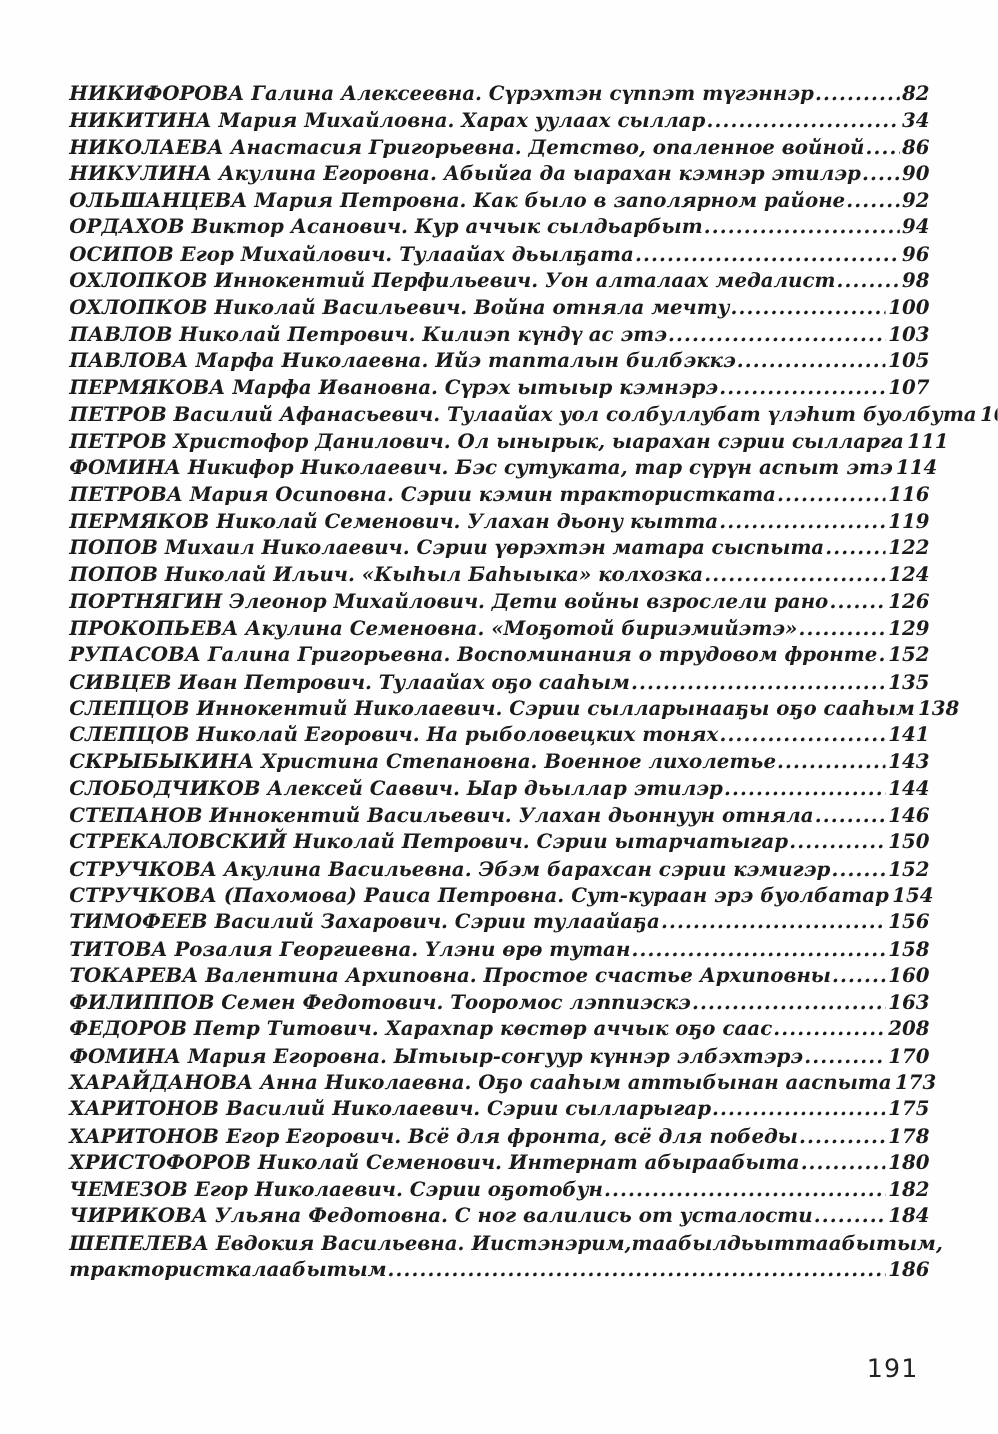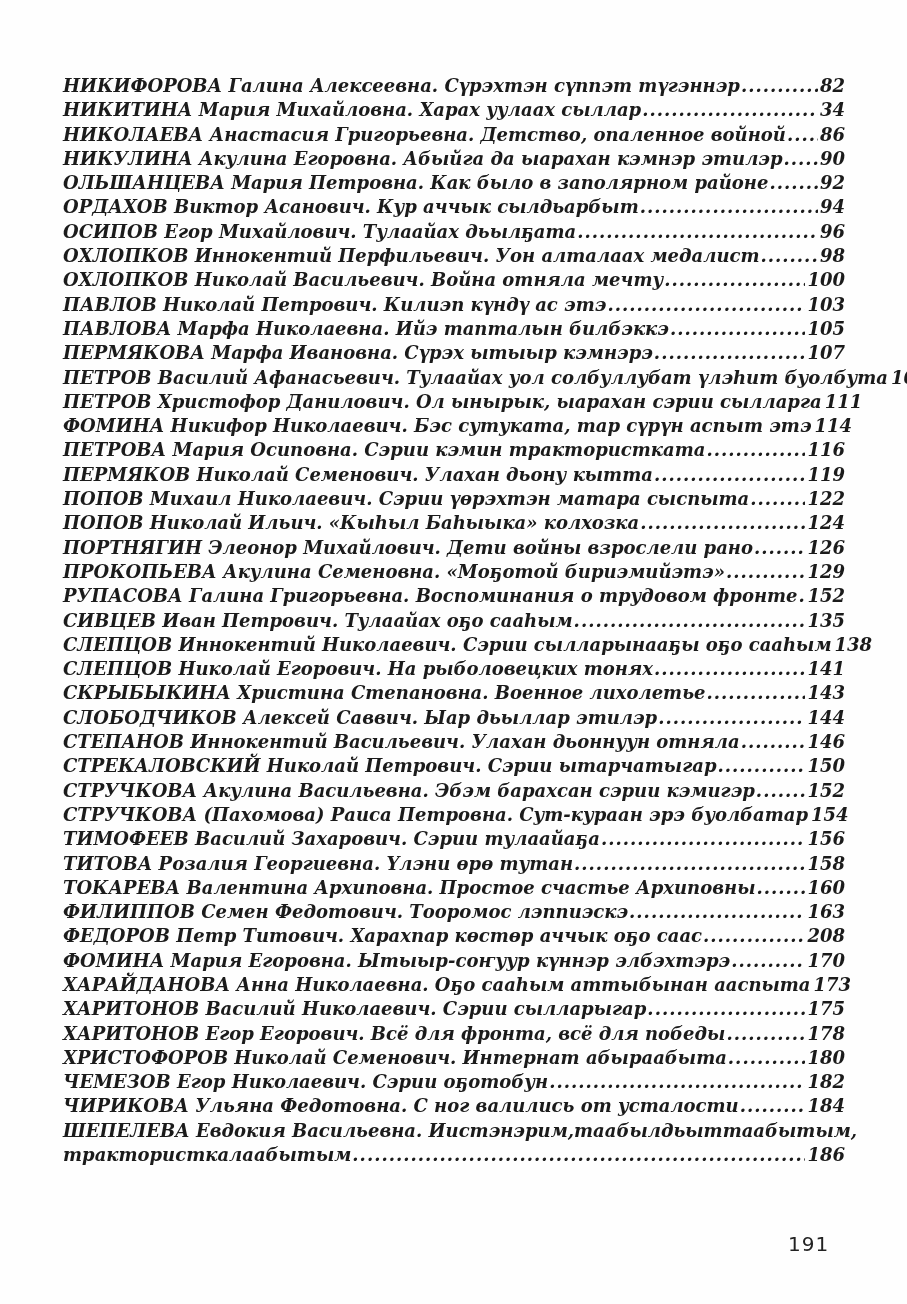--- a/index.html
+++ b/index.html
@@ -46,21 +46,21 @@
   }
   .page-num {
     flex: 0 0 auto;
     padding-left: 2px;
   }
   .folio {
     position: absolute;
     top: 1232px;
     left: 788px;
     font-family: "DejaVu Sans", "Liberation Sans", sans-serif;
-    font-size: 20px;
+    font-size: 23px;
     font-weight: 400;
     color: #222222;
     letter-spacing: 1px;
   }
 </style>
 </head>
 <body>
 
 <div class="page">
   <div class="toc" id="toc">

